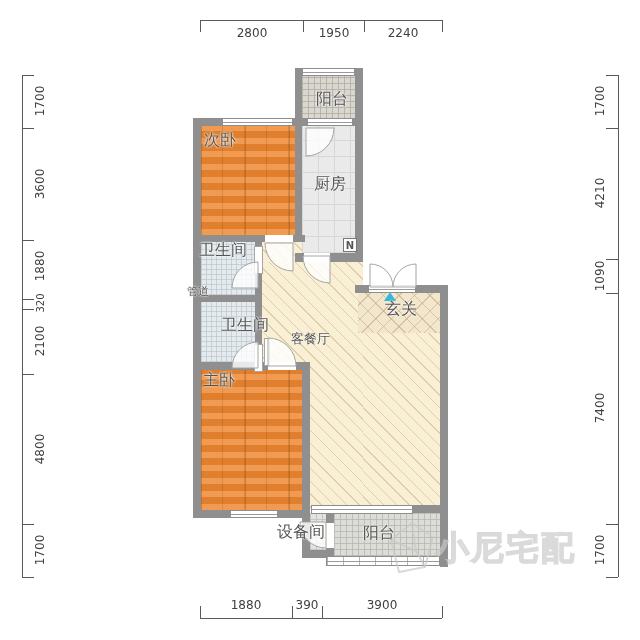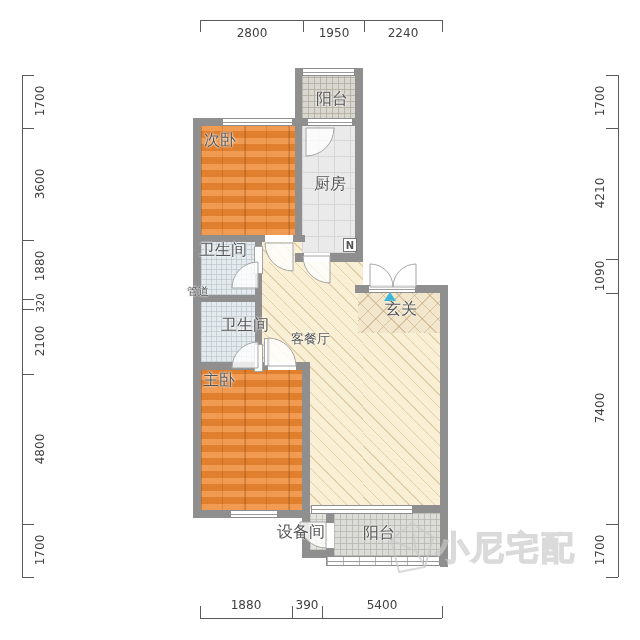--- a/index.html
+++ b/index.html
@@ -163,21 +163,21 @@
   <div class="abs dimlabel" style="left:334px;top:33px;">1950</div>
   <div class="abs dimlabel" style="left:403px;top:33px;">2240</div>
 
   <div class="abs dline-h" style="left:200px;top:618px;width:242px;"></div>
   <div class="abs tick-v" style="left:200px;top:606px;"></div>
   <div class="abs tick-v" style="left:292px;top:606px;"></div>
   <div class="abs tick-v" style="left:322px;top:606px;"></div>
   <div class="abs tick-v" style="left:442px;top:606px;"></div>
   <div class="abs dimlabel" style="left:246px;top:605px;">1880</div>
   <div class="abs dimlabel" style="left:307px;top:605px;">390</div>
-  <div class="abs dimlabel" style="left:382px;top:605px;">5400</div>
+  <div class="abs dimlabel" style="left:382px;top:605px;">3900</div>
 
   <div class="abs dline-v" style="left:22px;top:75px;height:502px;"></div>
   <div class="abs tick-h" style="left:22px;top:75px;"></div>
   <div class="abs tick-h" style="left:22px;top:128px;"></div>
   <div class="abs tick-h" style="left:22px;top:240px;"></div>
   <div class="abs tick-h" style="left:22px;top:299px;"></div>
   <div class="abs tick-h" style="left:22px;top:309px;"></div>
   <div class="abs tick-h" style="left:22px;top:374px;"></div>
   <div class="abs tick-h" style="left:22px;top:524px;"></div>
   <div class="abs tick-h" style="left:22px;top:577px;"></div>

